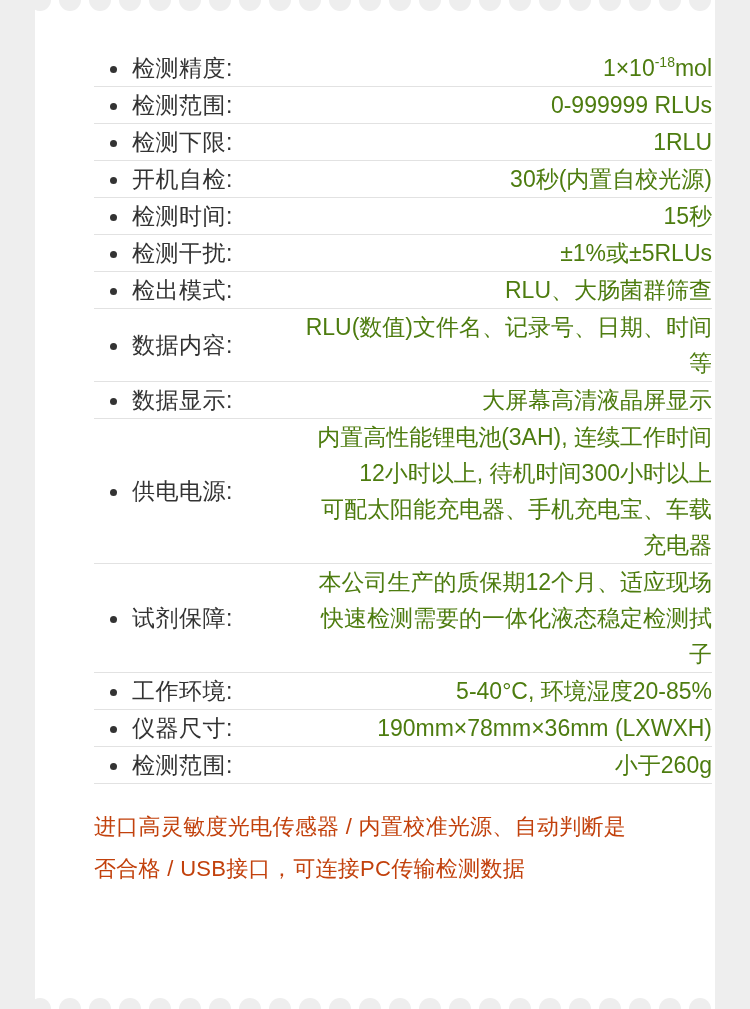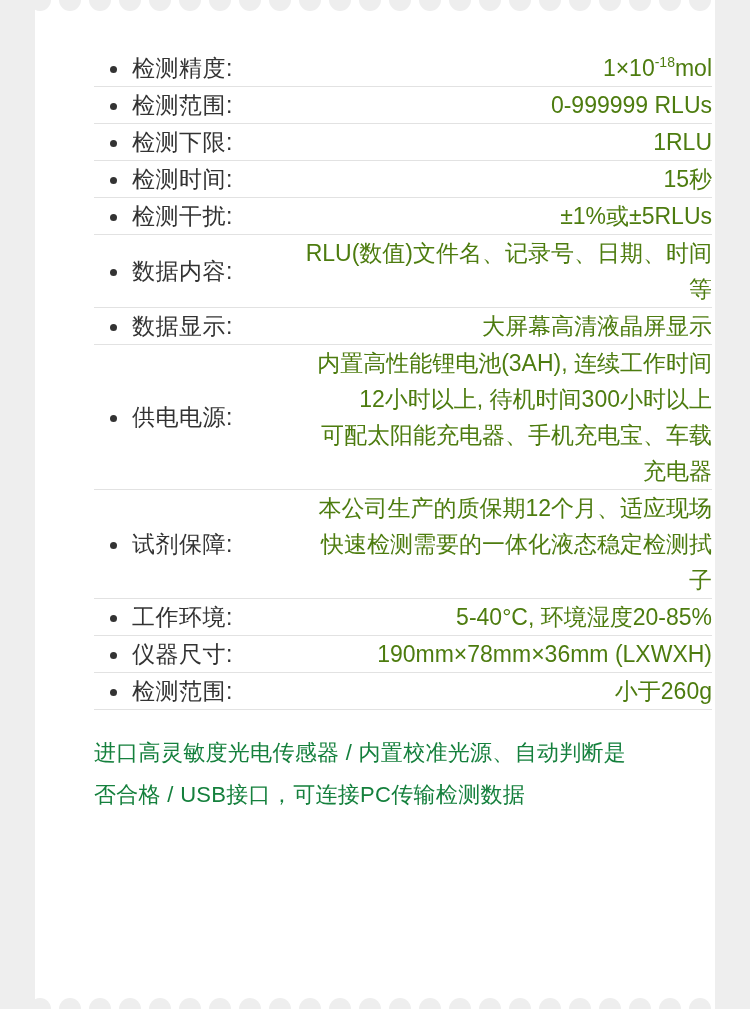--- a/index.html
+++ b/index.html
@@ -108,21 +108,21 @@
   sup {
     font-size: 14px;
     vertical-align: super;
     line-height: 0;
   }
 
   .footnote {
     width: 618px;
     margin: 22px auto 0 auto;
     font-size: 22px;
-    color: #15803d;
+    color: #c2410c;
     line-height: 42px;
     letter-spacing: 0.3px;
   }
   .footnote span { display: block; }
 </style>
 </head>
 <body>
 
 <div class="page">
   <div class="card">
@@ -174,30 +174,44 @@
             </tr>
             <tr>
               <td class="bullet-cell"><span class="bullet"></span></td>
               <td class="label-cell">检测下限:</td>
               <td class="value-cell">
                 <span class="value-line">1RLU</span>
               </td>
             </tr>
             <tr>
               <td class="bullet-cell"><span class="bullet"></span></td>
+              <td class="label-cell">开机自检:</td>
+              <td class="value-cell">
+                <span class="value-line">30秒(内置自校光源)</span>
+              </td>
+            </tr>
+            <tr>
+              <td class="bullet-cell"><span class="bullet"></span></td>
               <td class="label-cell">检测时间:</td>
               <td class="value-cell">
                 <span class="value-line">15秒</span>
               </td>
             </tr>
             <tr>
               <td class="bullet-cell"><span class="bullet"></span></td>
               <td class="label-cell">检测干扰:</td>
               <td class="value-cell">
                 <span class="value-line">±1%或±5RLUs</span>
+              </td>
+            </tr>
+            <tr>
+              <td class="bullet-cell"><span class="bullet"></span></td>
+              <td class="label-cell">检出模式:</td>
+              <td class="value-cell">
+                <span class="value-line">RLU、大肠菌群筛查</span>
               </td>
             </tr>
             <tr>
               <td class="bullet-cell"><span class="bullet"></span></td>
               <td class="label-cell">数据内容:</td>
               <td class="value-cell">
                 <span class="value-line">RLU(数值)文件名、记录号、日期、时间等</span>
               </td>
             </tr>
             <tr>

